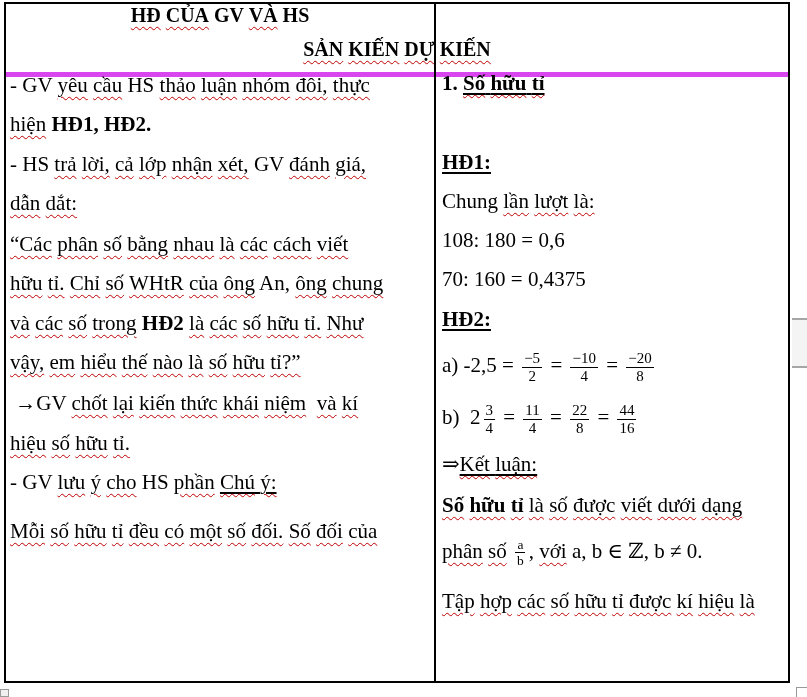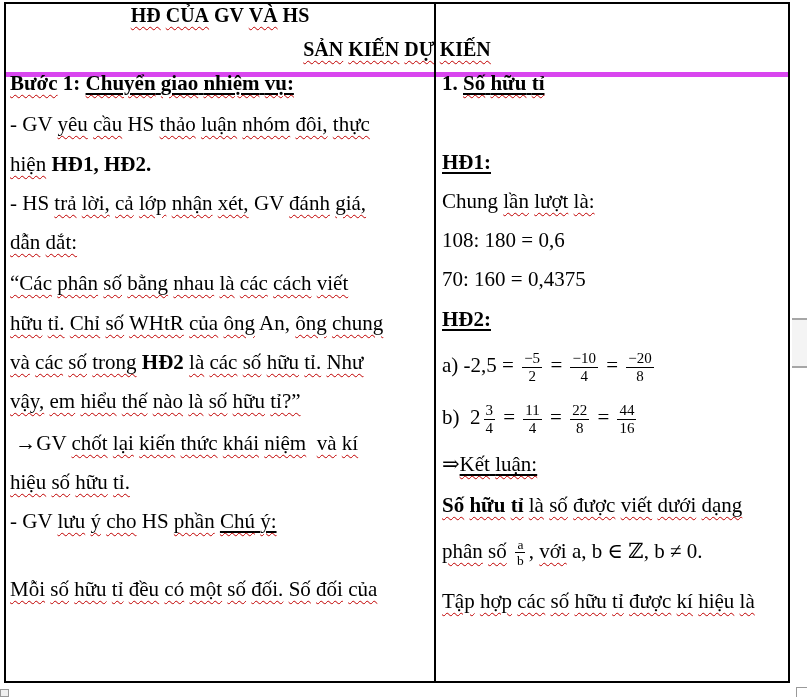--- a/index.html
+++ b/index.html
@@ -24,21 +24,21 @@
   .hdr-left{width:428px;}
   .hdr-right{flex:1;}
   .col{position:absolute;font-size:21px;}
   .col-left{left:4px;top:60px;width:424px;}
   .col-right{left:436px;top:60px;width:348px;}
   .line{height:39.3px;line-height:39.3px;white-space:pre;}
   .line.tall{height:52px;line-height:52px;}
   .line.med{height:46px;line-height:46px;}
   .line.sp6{margin-top:2px;}
   .line.sp8{margin-top:8px;}
-  .line.sp10{margin-top:28px;}
+  .line.sp10{margin-top:10px;}
   .b{font-weight:bold;}
   .i{}
   .u{text-decoration-line:underline;text-decoration-thickness:1.5px;text-underline-offset:3px;}
   .w{
     text-decoration-line:underline;text-decoration-style:wavy;
     text-decoration-color:#c00000;text-decoration-thickness:1px;
     text-underline-offset:4px;
   }
   .u .w{text-decoration-line:underline;}
   .frac{
@@ -66,21 +66,20 @@
 </head>
 <body>
 
 <div class="doc-table">
   <div class="hdr-row">
     <div class="hdr-cell hdr-left"><span class="b"><span class="w">HĐ</span></span><span class="b"> </span><span class="b"><span class="w">CỦA</span></span><span class="b"> GV </span><span class="b"><span class="w">VÀ</span></span><span class="b"> HS</span></div>
     <div class="hdr-cell hdr-right"><span class="b"><span class="w">SẢN</span> <span class="w">KIẾN</span> <span class="w">DỰ</span> <span class="w">KIẾN</span></span></div>
   </div>
   <div class="divider"></div>
   <div class="col col-left">
-      <div class="line"><span class="b"><span class="w">Bước</span></span><span class="b"> 1: </span><span class="b u"><span class="w">Chuyển</span> <span class="w">giao</span> <span class="w">nhiệm</span> <span class="w">vụ:</span></span></div>
       <div class="line sp6"><span>- GV </span><span><span class="w">yêu</span> <span class="w">cầu</span></span><span> HS </span><span><span class="w">thảo</span> <span class="w">luận</span> <span class="w">nhóm</span> <span class="w">đôi,</span> <span class="w">thực</span></span></div>
       <div class="line"><span><span class="w">hiện</span></span><span> </span><span class="b">HĐ1, HĐ2.</span></div>
       <div class="line"><span>- HS </span><span><span class="w">trả</span> <span class="w">lời,</span> <span class="w">cả</span> <span class="w">lớp</span> <span class="w">nhận</span> <span class="w">xét,</span></span><span> GV </span><span><span class="w">đánh</span> <span class="w">giá,</span></span></div>
       <div class="line"><span><span class="w">dẫn</span> <span class="w">dắt:</span></span></div>
       <div class="line sp6"><span class="i"><span class="w">“Các</span> <span class="w">phân</span> <span class="w">số</span> <span class="w">bằng</span> <span class="w">nhau</span> <span class="w">là</span> <span class="w">các</span> <span class="w">cách</span> <span class="w">viết</span></span></div>
       <div class="line"><span class="i"><span class="w">hữu</span> <span class="w">tỉ.</span> <span class="w">Chỉ</span> <span class="w">số</span> <span class="w">WHtR</span> <span class="w">của</span> <span class="w">ông</span></span><span class="i"> An, </span><span class="i"><span class="w">ông</span> <span class="w">chung</span></span></div>
       <div class="line"><span class="i"><span class="w">và</span> <span class="w">các</span> <span class="w">số</span> <span class="w">trong</span></span><span> </span><span class="b">HĐ2</span><span> </span><span class="i"><span class="w">là</span> <span class="w">các</span> <span class="w">số</span> <span class="w">hữu</span> <span class="w">tỉ.</span> <span class="w">Như</span></span></div>
       <div class="line"><span class="i"><span class="w">vậy,</span> <span class="w">em</span> <span class="w">hiểu</span> <span class="w">thế</span> <span class="w">nào</span> <span class="w">là</span> <span class="w">số</span> <span class="w">hữu</span> <span class="w">tỉ?”</span></span></div>
       <div class="line sp6"><span> →GV </span><span><span class="w">chốt</span> <span class="w">lại</span> <span class="w">kiến</span> <span class="w">thức</span> <span class="w">khái</span> <span class="w">niệm</span></span><span>  </span><span><span class="w">và</span> <span class="w">kí</span></span></div>
       <div class="line"><span><span class="w">hiệu</span> <span class="w">số</span> <span class="w">hữu</span> <span class="w">tỉ.</span></span></div>

